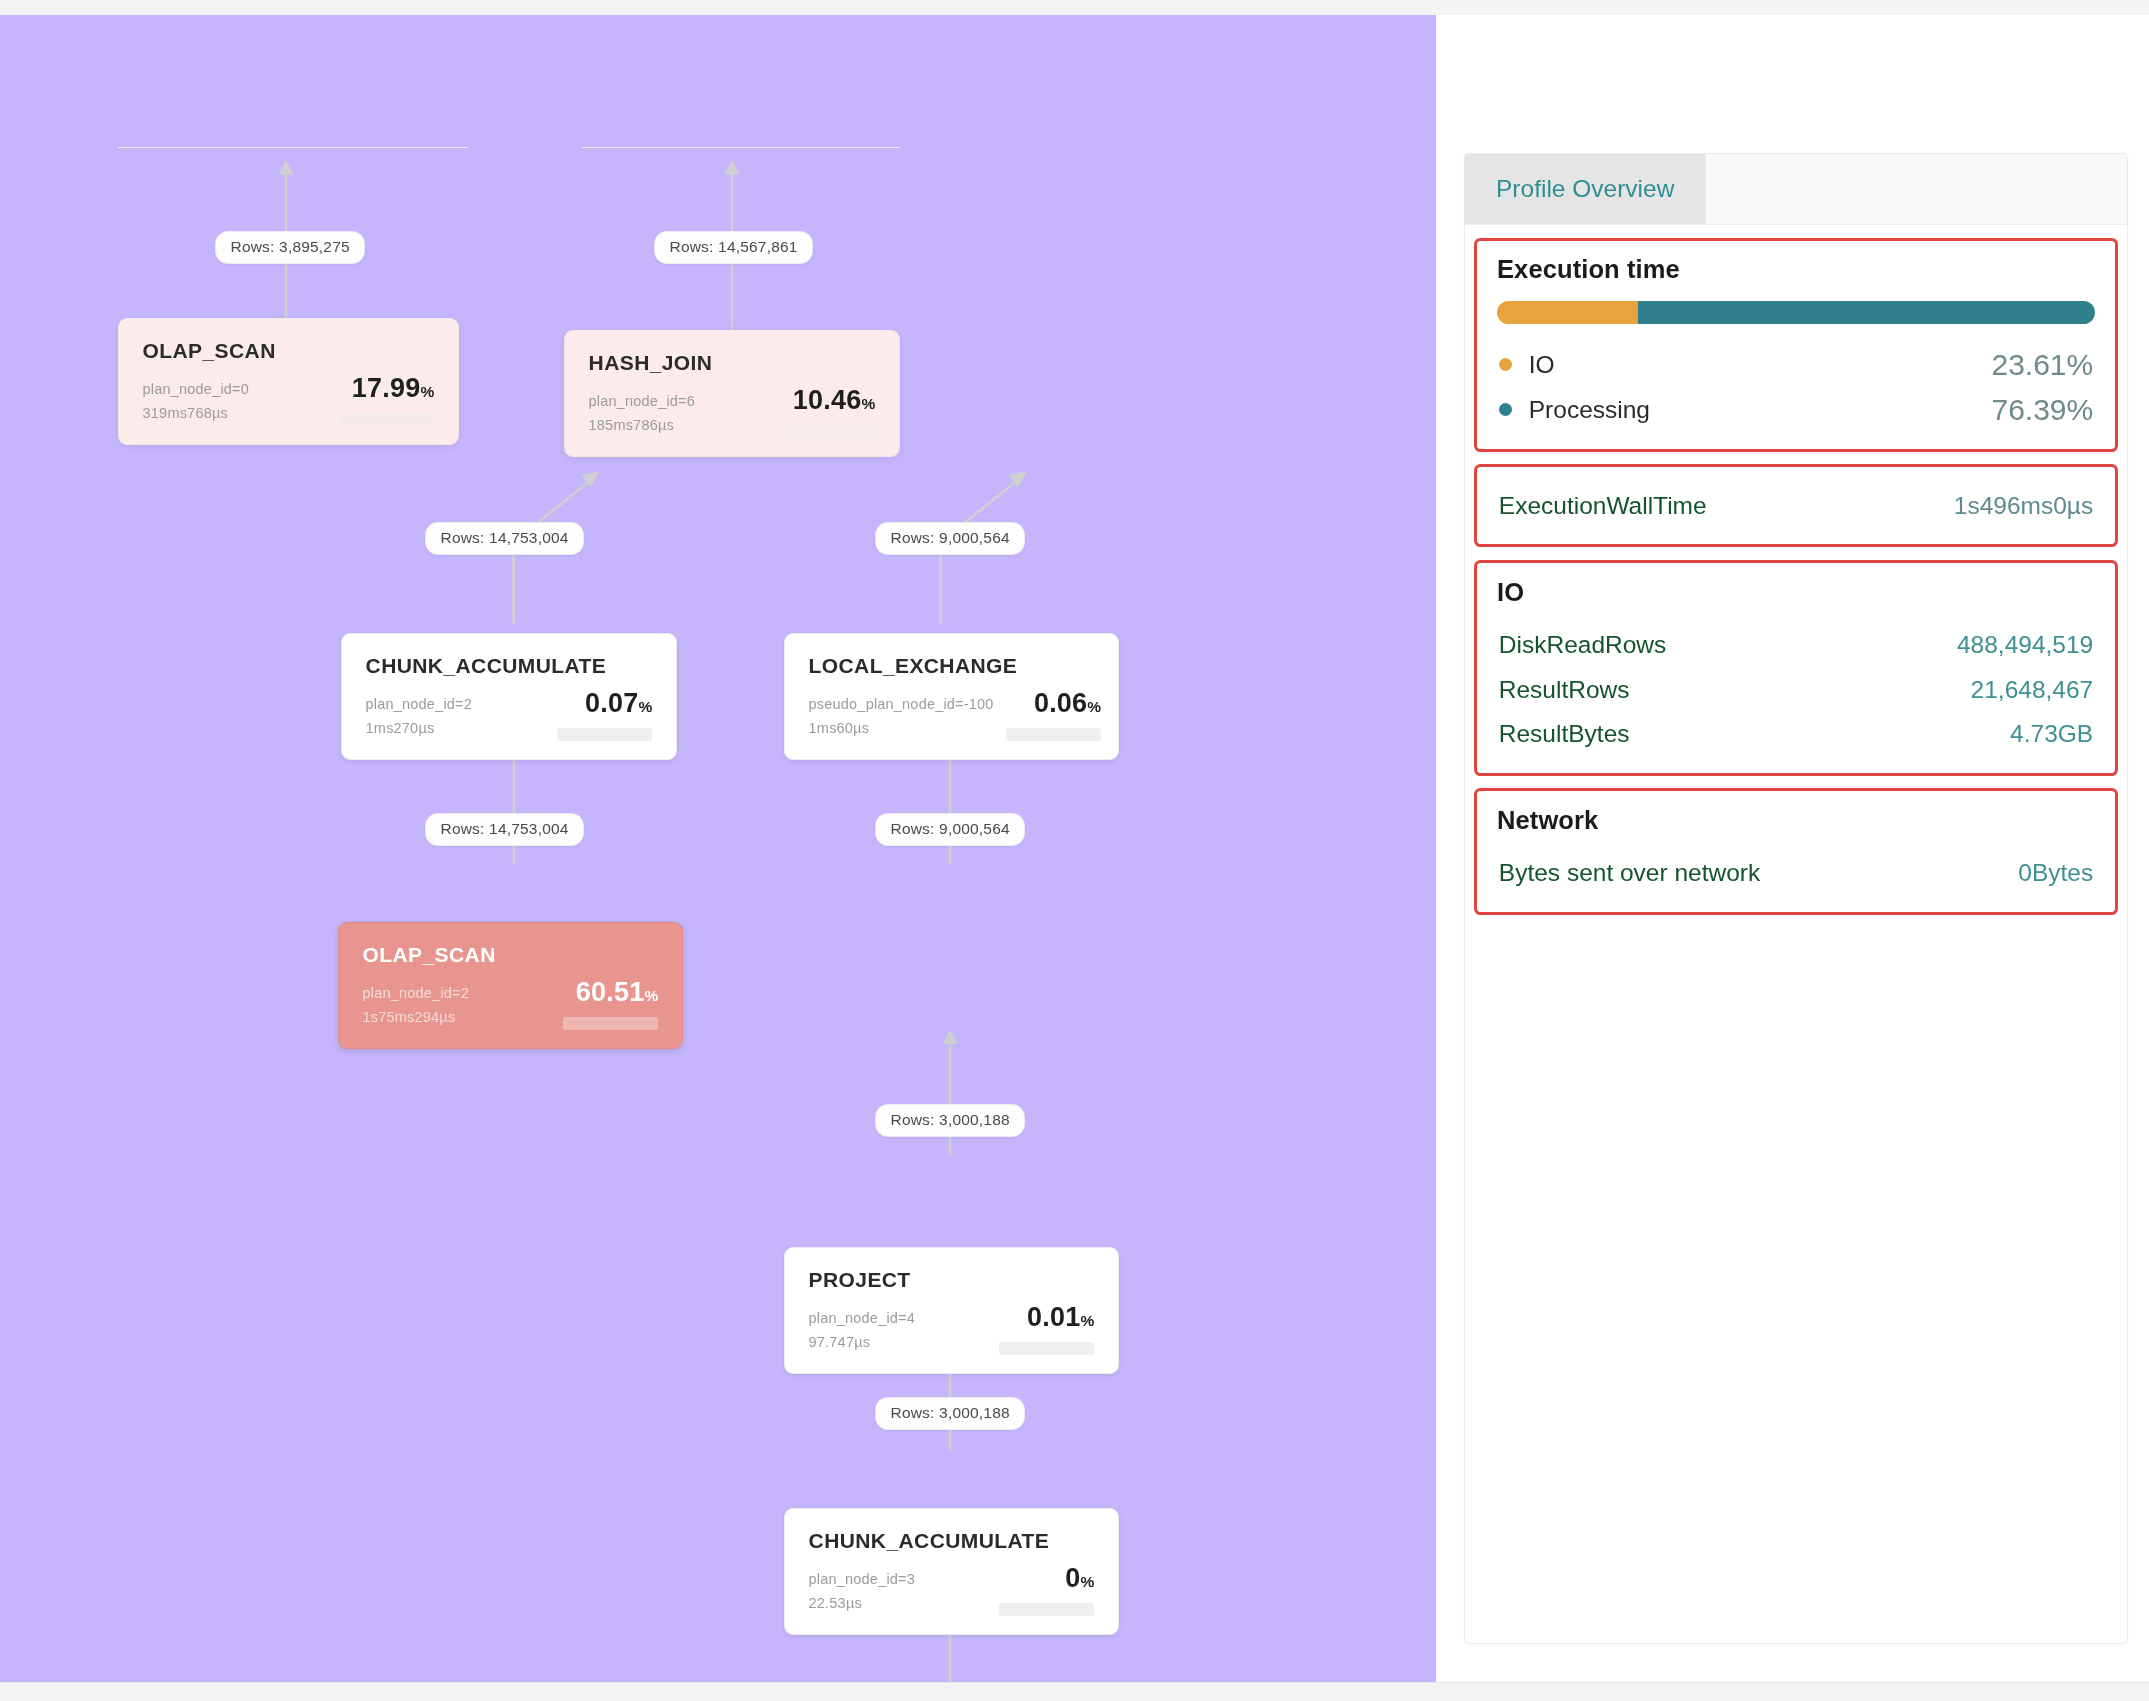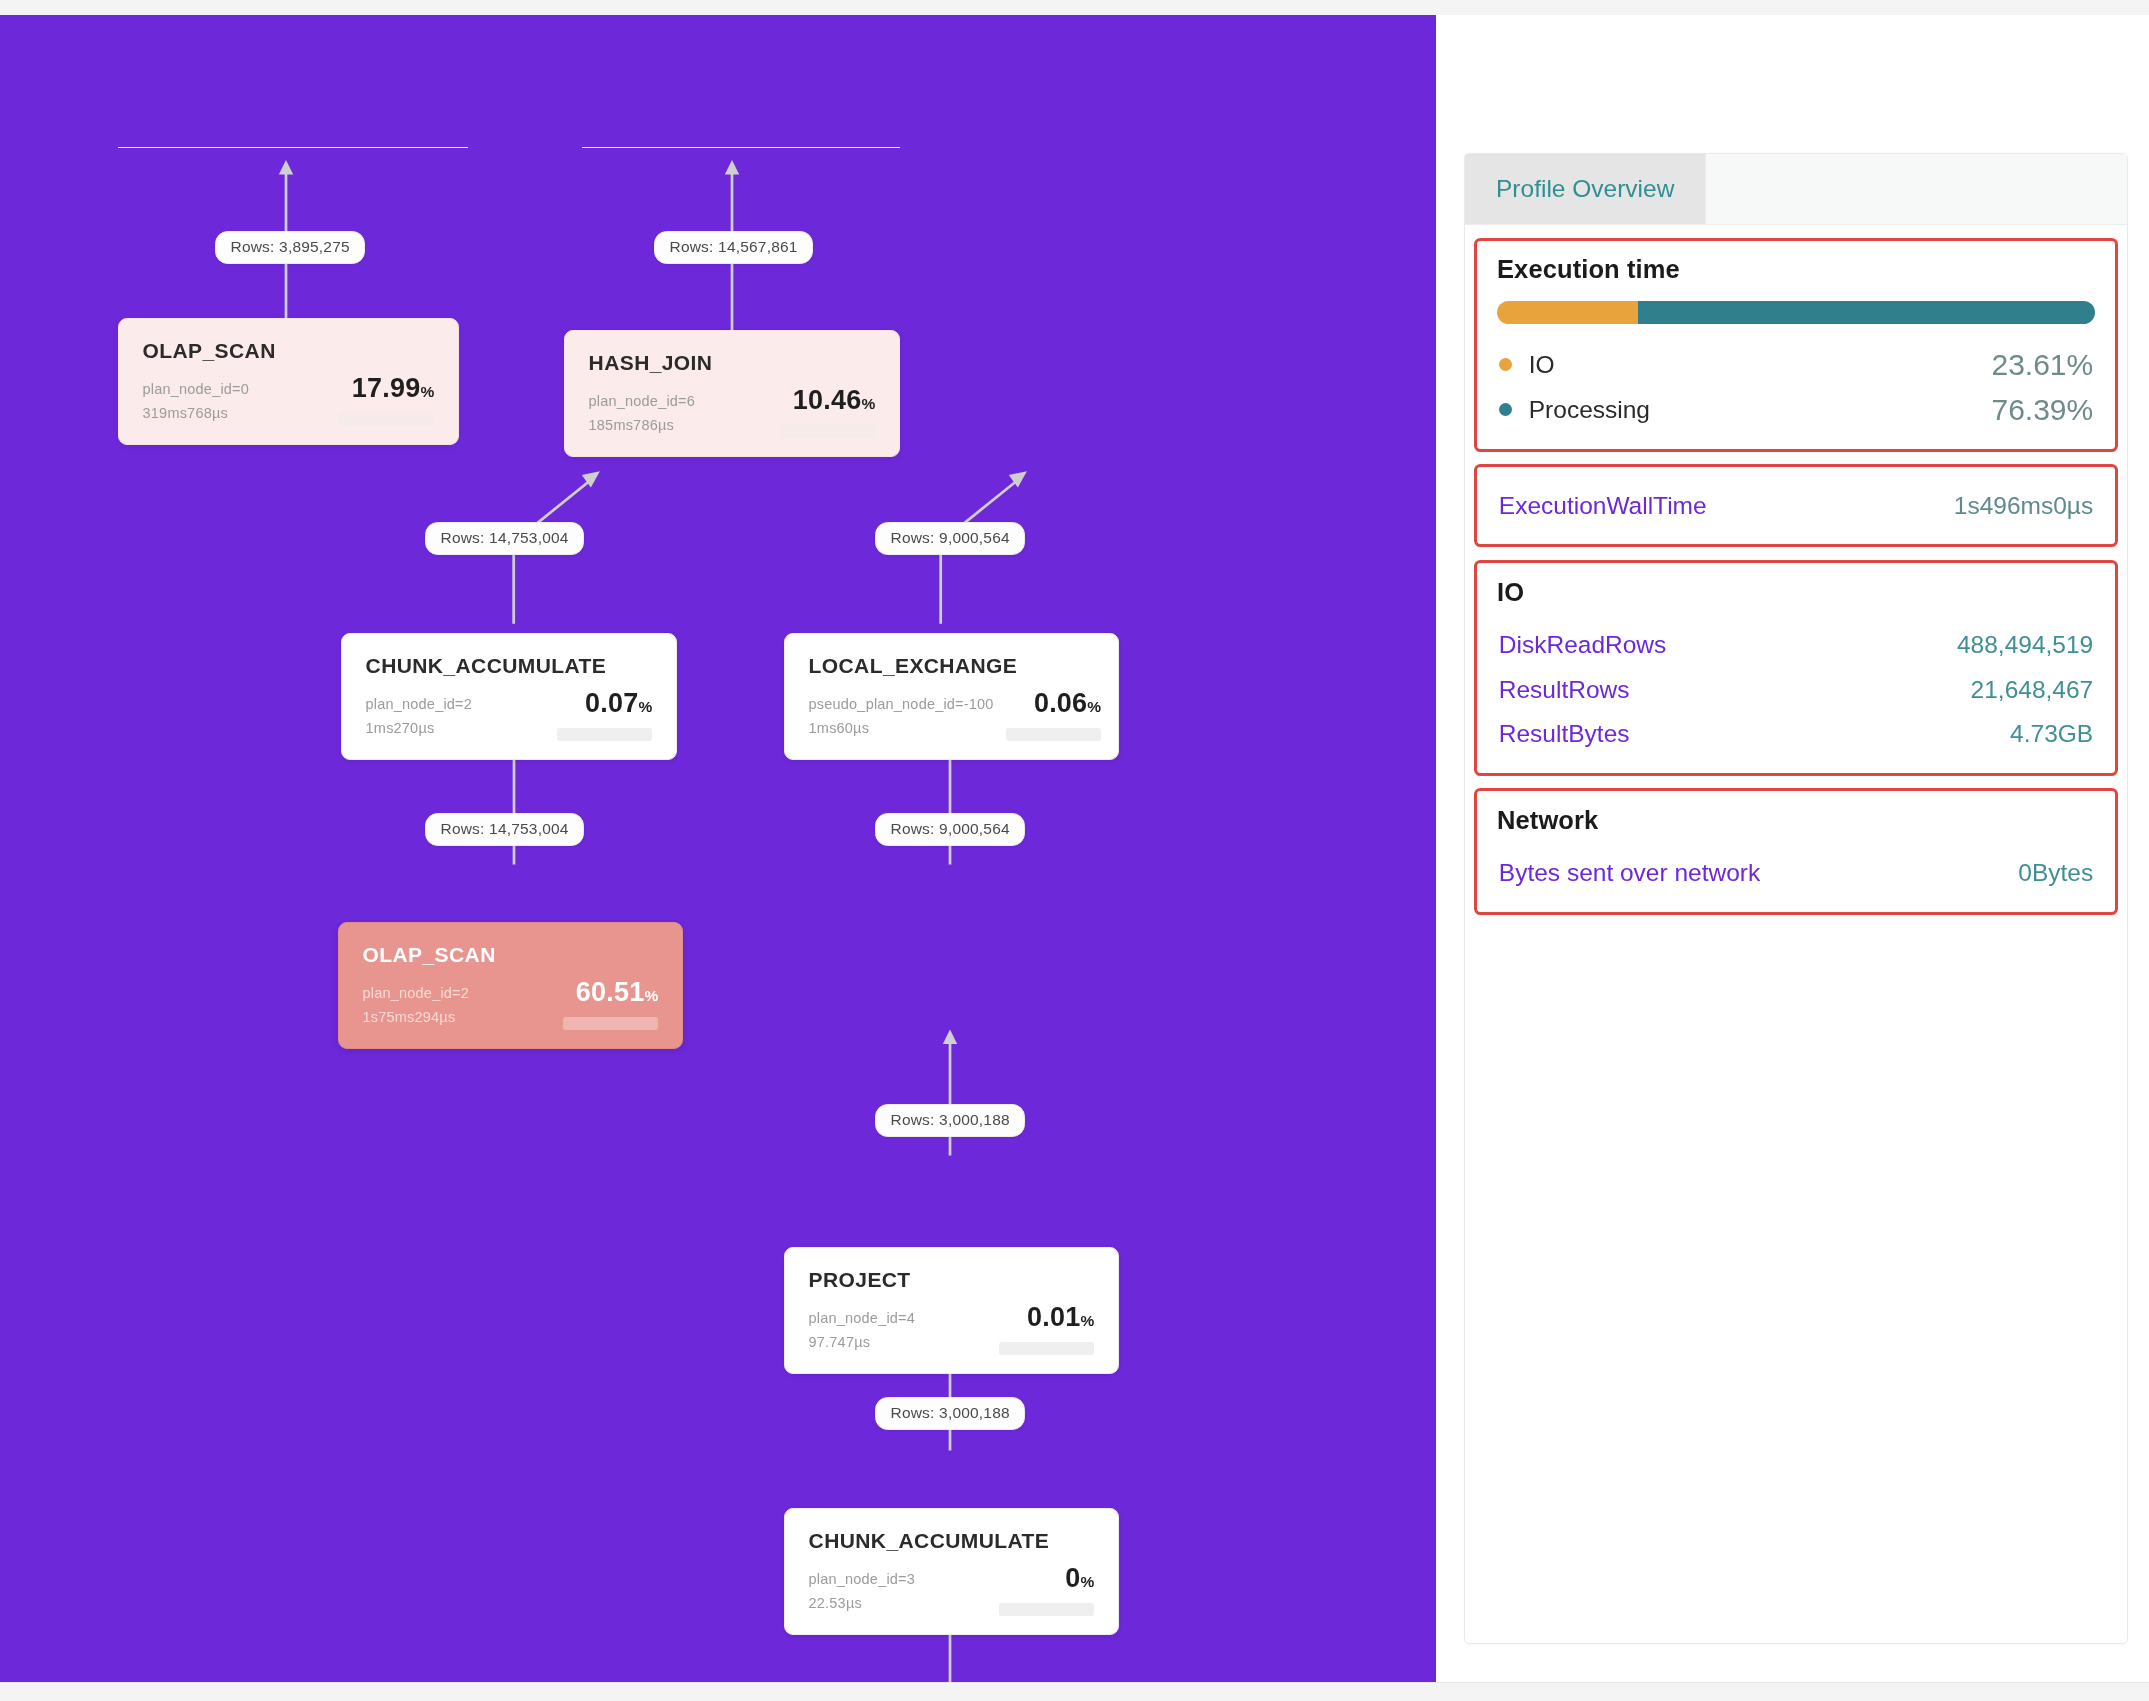--- a/index.html
+++ b/index.html
@@ -13,21 +13,21 @@
   .topbar {
     position: absolute; top: 0; left: 0; width: 2149px; height: 14.5px;
     background: #f4f4f5;
   }
   .bottombar {
     position: absolute; bottom: 0; left: 0; width: 2149px; height: 20px;
     background: #f4f4f5; border-top: 0.9px solid #e6e6e6;
   }
 
   
-  .canvas { position: absolute; top: 14.5px; left: 0; width: 1436px; height: 1667px; background: #6d28d9; }
+  .canvas { position: absolute; top: 14.5px; left: 0; width: 1436px; height: 1667px; background: #c4b5fd; }
 
   .hline { position: absolute; height: 0.9px; background: #ededee; }
 
   .node {
     position: absolute;
     border-radius: 9px;
     padding: 20px 23.6px 18px 23.6px;
     background: #fff;
     border: 0.9px solid #ececec;
     box-shadow: 0 1.8px 5.5px rgba(0,0,0,0.07);
@@ -103,21 +103,21 @@
   .exbar { display: flex; width: 100%; height: 23.6px; border-radius: 11.8px; overflow: hidden; margin-bottom: 18px; }
   .exbar .io { background: #e8a33d; }
   .exbar .proc { background: #2f7f8c; }
 
   .legrow { display: flex; align-items: center; padding: 5.5px 1.8px; }
   .dot { width: 13.6px; height: 13.6px; border-radius: 50%; margin-right: 16.4px; flex: 0 0 auto; }
   .leg-label { font-size: 24.5px; color: #2a2a2a; flex: 1; }
   .leg-val { font-size: 30px; color: #6f8a8a; }
 
   .kvrow { display: flex; align-items: baseline; padding: 8.2px 1.8px; }
-  .kv-key { font-size: 24.5px; color: #6d28d9; flex: 1; }
+  .kv-key { font-size: 24.5px; color: #14532d; flex: 1; }
   .kv-val { font-size: 24.5px; color: #3f8f93; }
   .kv-val.plain { color: #5f8b8e; }
 </style>
 </head>
 <body>
 
 <div class="topbar"></div>
 
 <div class="canvas">
 

